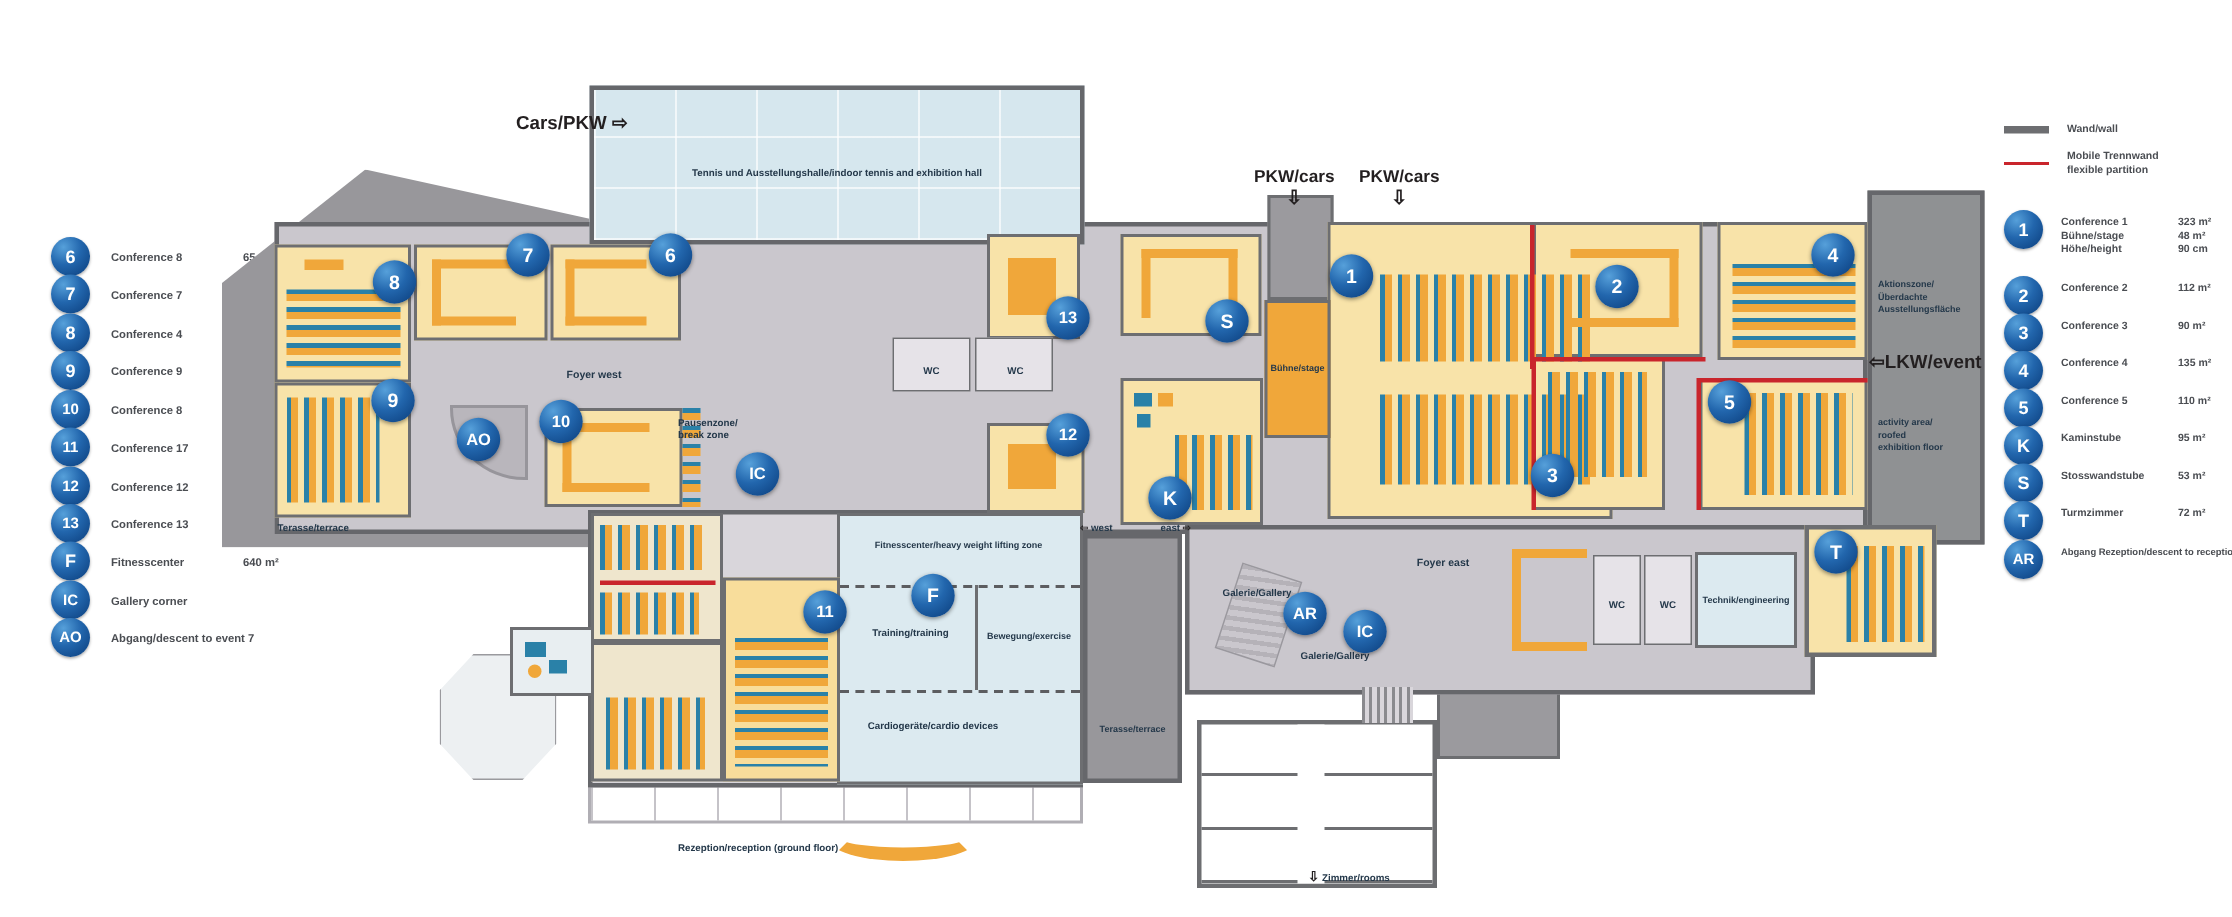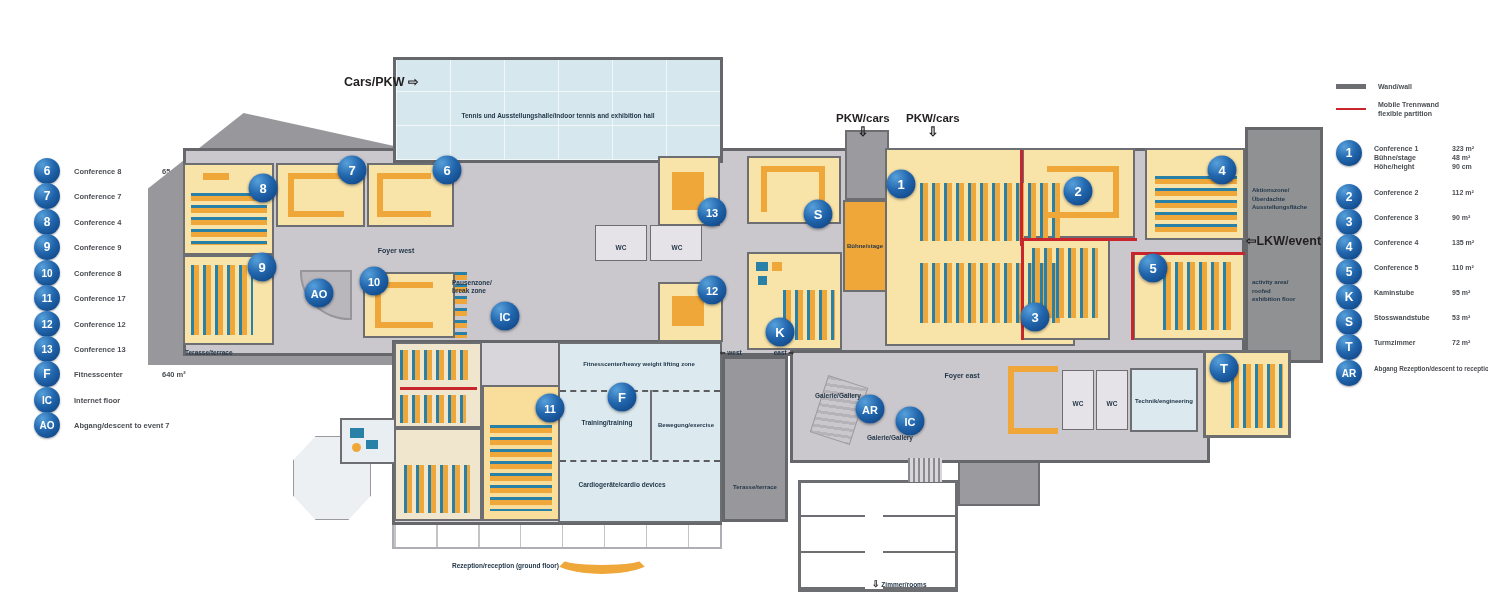--- a/index.html
+++ b/index.html
@@ -96,21 +96,21 @@
         <span class="llabel">Conference 13</span>
         <span class="lvalue">40 m²</span>
       </div>
     <div class="lrow" style="top:203px">
         <span class="lbadge">F</span>
         <span class="llabel">Fitnesscenter</span>
         <span class="lvalue">640 m²</span>
       </div>
     <div class="lrow" style="top:229px">
         <span class="lbadge sm">IC</span>
-        <span class="llabel">Internet floor</span>
+        <span class="llabel">Gallery corner</span>
         <span class="lvalue"></span>
       </div>
     <div class="lrow" style="top:254px">
         <span class="lbadge sm">AO</span>
         <span class="llabel">Abgang/descent to event 7</span>
         <span class="lvalue"></span>
       </div>
   </div>
 
   <div id="legend-right">

